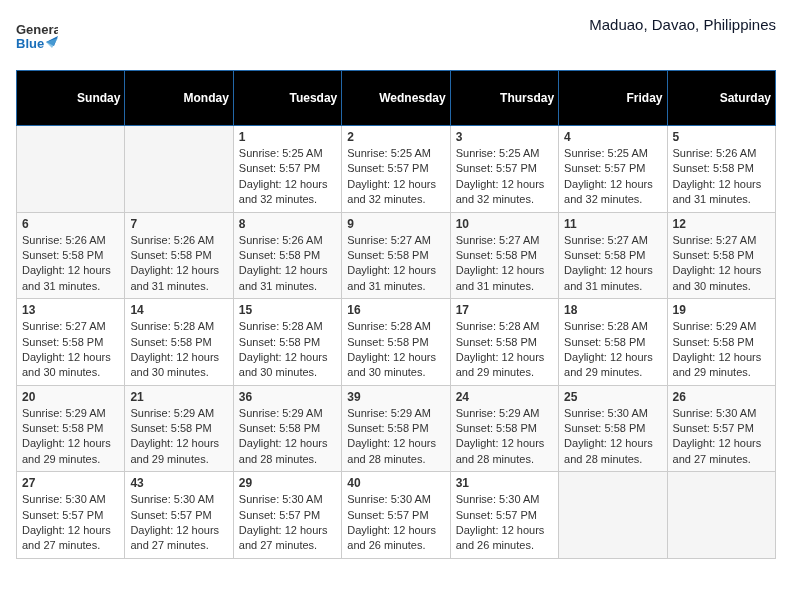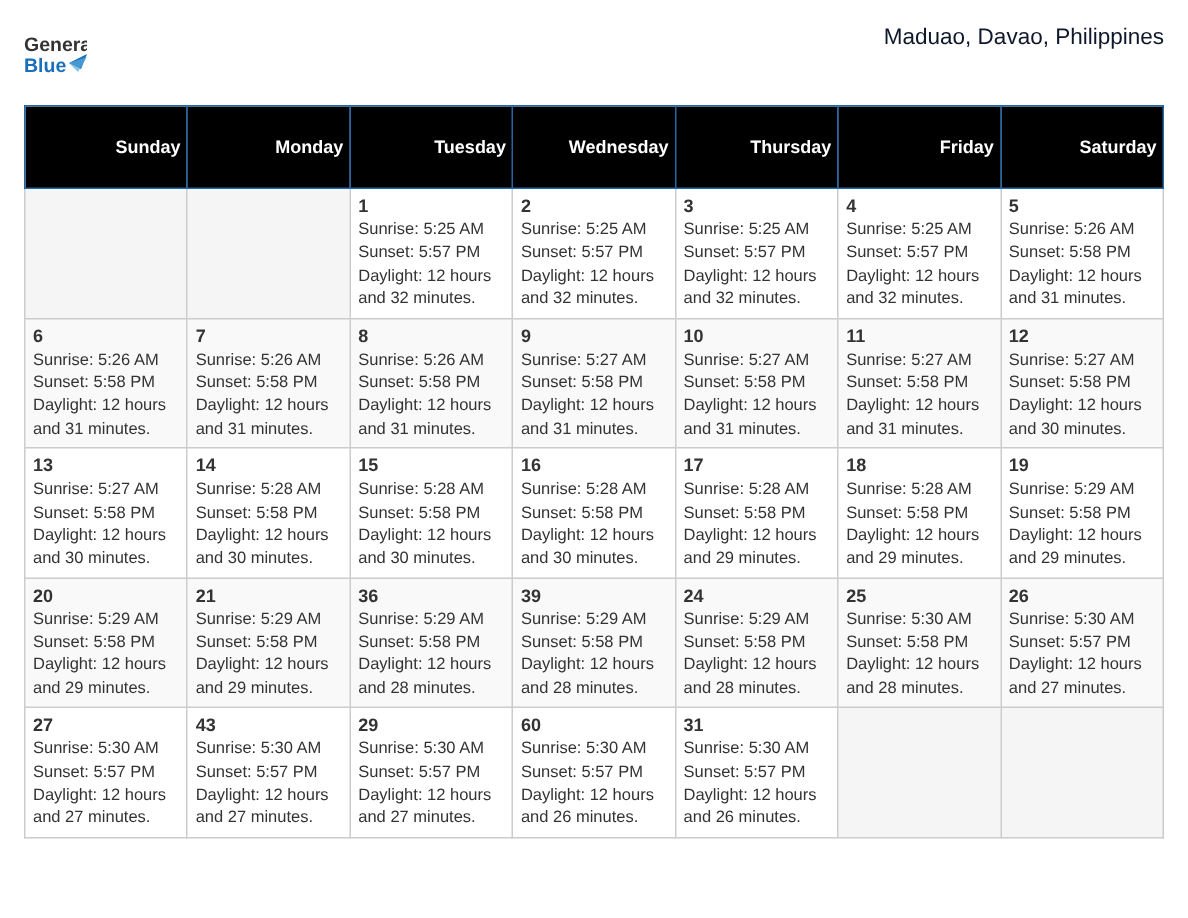--- a/index.html
+++ b/index.html
@@ -236,21 +236,21 @@
         </td>
         <td>
           <span class="day-number">43</span>
           <div class="day-info">Sunrise: 5:30 AM<br>Sunset: 5:57 PM<br>Daylight: 12 hours and 27 minutes.</div>
         </td>
         <td>
           <span class="day-number">29</span>
           <div class="day-info">Sunrise: 5:30 AM<br>Sunset: 5:57 PM<br>Daylight: 12 hours and 27 minutes.</div>
         </td>
         <td>
-          <span class="day-number">60</span>
+          <span class="day-number">40</span>
           <div class="day-info">Sunrise: 5:30 AM<br>Sunset: 5:57 PM<br>Daylight: 12 hours and 26 minutes.</div>
         </td>
         <td>
           <span class="day-number">31</span>
           <div class="day-info">Sunrise: 5:30 AM<br>Sunset: 5:57 PM<br>Daylight: 12 hours and 26 minutes.</div>
         </td>
         <td class="empty"></td>
         <td class="empty"></td>
       </tr>
     </tbody>

